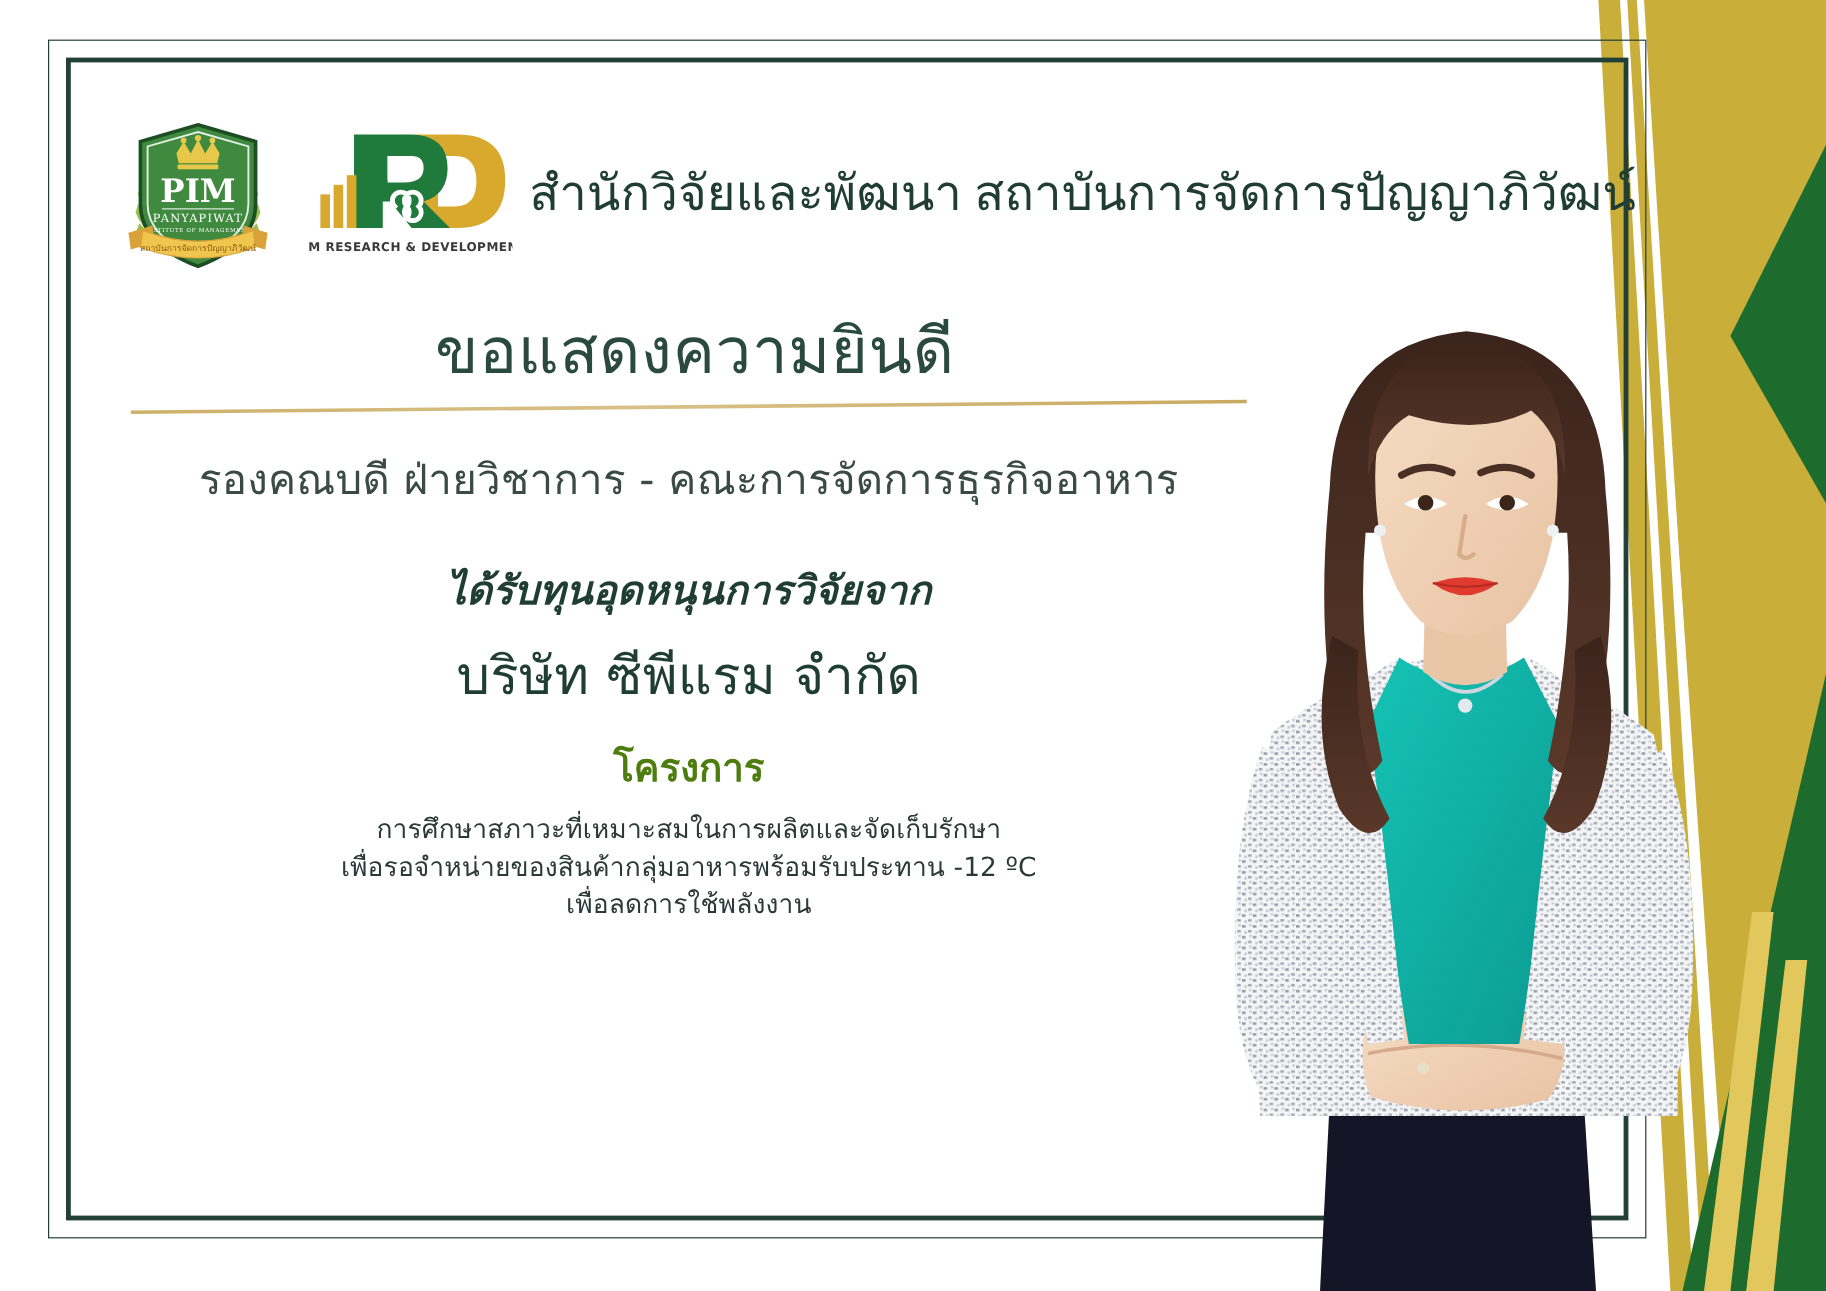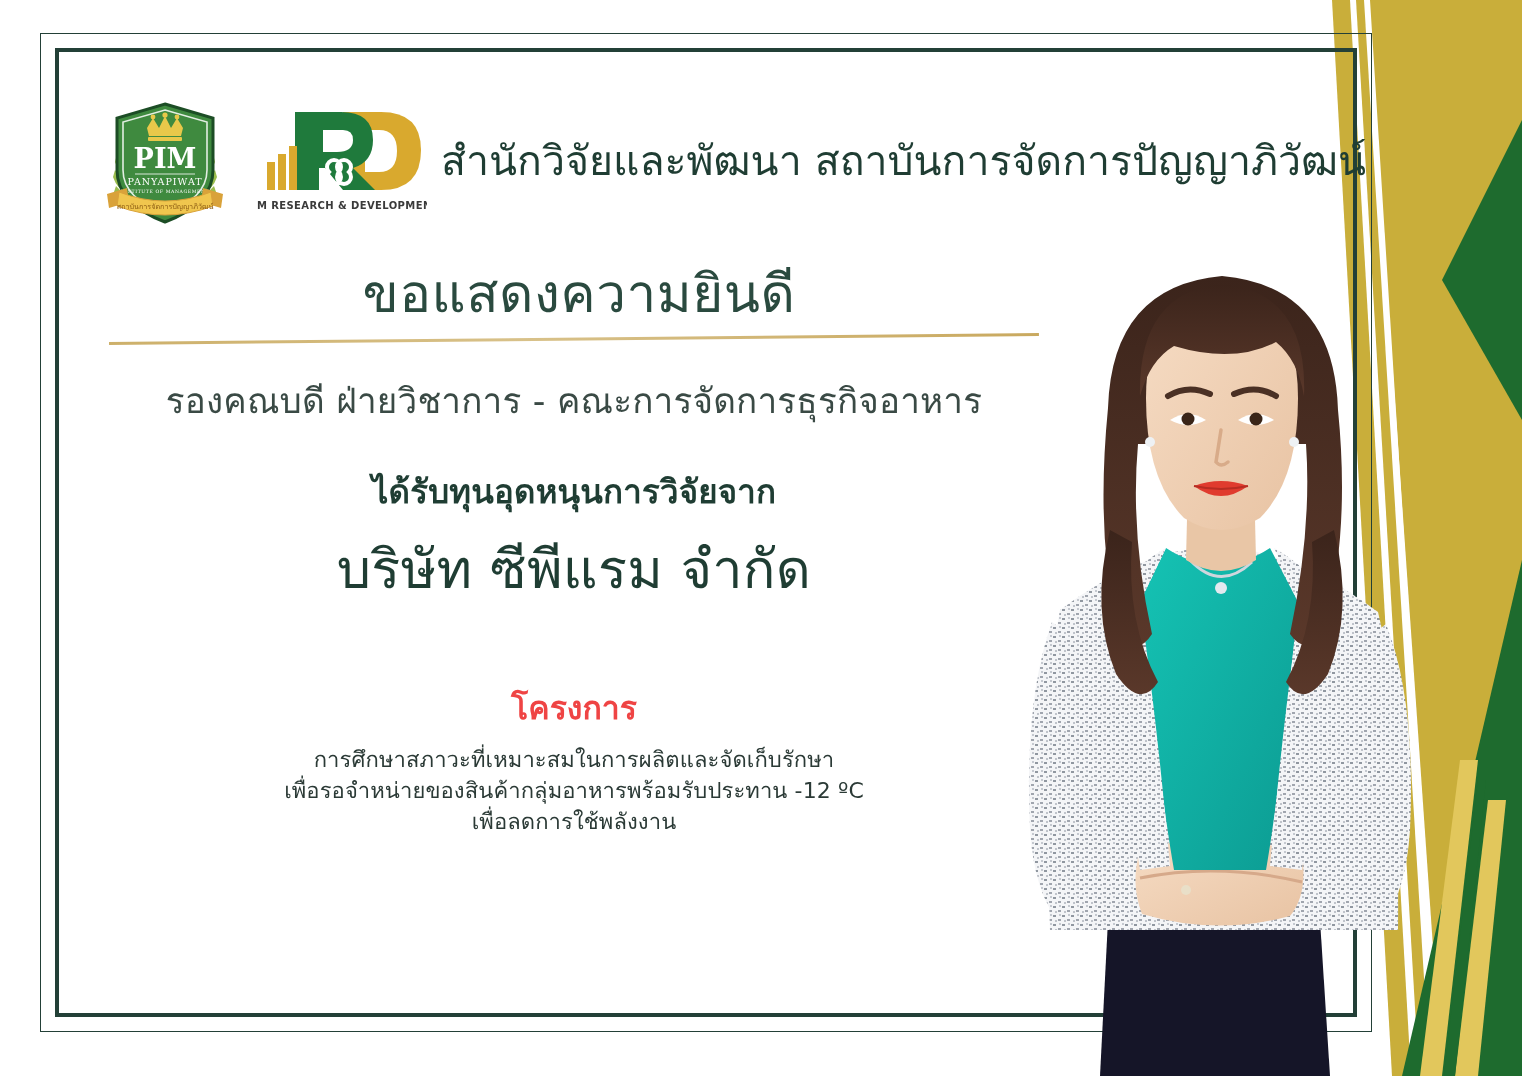--- a/index.html
+++ b/index.html
@@ -32,20 +32,21 @@
   .rd-logo { width:170px; height:112px; flex:0 0 170px; margin-left:22px; position:relative; }
 
   .org-title {
     margin-left:14px;
     font-size:41px;
     line-height:1.12;
     color:#1f3d33;
     white-space:nowrap;
     letter-spacing:0px;
     font-weight:400;
+    font-family:Liberation Serif, serif;
   }
 
   
   .body-block { position:absolute; left:74px; top:262px; width:1000px; text-align:center; }
 
   .congrats {
     font-size:53px; line-height:1.2; color:#2a4a3f; letter-spacing:.5px;
     padding-left:10px;
   }
   .name {
@@ -58,29 +59,29 @@
     background:linear-gradient(90deg,#cdb06a 0%,#d8c189 45%,#c9a95f 100%);
     transform:rotate(-0.55deg);
     transform-origin:left center;
   }
   .position {
     margin-top:34px;
     font-size:35px; line-height:1.3; color:#3a4a45; letter-spacing:.2px;
   }
   .granted-label {
     margin-top:47px;
-    font-size:33px; line-height:1.25; color:#1f3d33; font-weight:bold; letter-spacing:.2px;
+    font-size:33px; line-height:1.25; color:#1f3d33; font-weight:bold; letter-spacing:.2px;font-style:italic;
   }
   .grantor {
     margin-top:24px;
-    font-size:54px; line-height:1.25; color:#1f3d33; letter-spacing:.3px;
+    font-size:44px; line-height:1.25; color:#1f3d33; letter-spacing:.3px;
   }
   .project-label {
-    margin-top:84px;
-    font-size:32px; line-height:1.25; color:#ef4444; font-weight:bold;
+    margin-top:29px;
+    font-size:32px; line-height:1.25; color:#4d7c0f; font-weight:bold;
   }
   .project-lines { margin-top:16px; }
   .project-lines .pline {
     font-size:22px; line-height:1.42; color:#2b3a36; letter-spacing:.1px;
   }
 
   
   .portrait { position:absolute; left:990px; top:230px; width:470px; height:846px; overflow:hidden; }
   .portrait svg { display:block; }
 </style>

